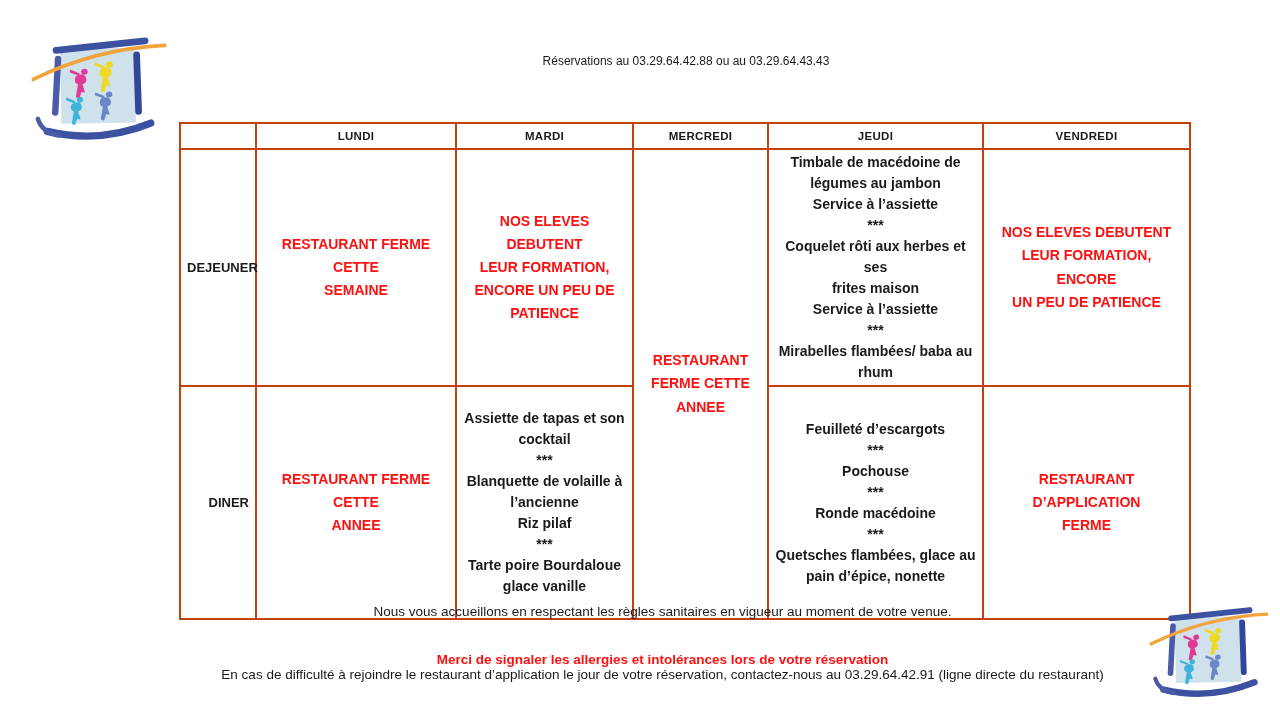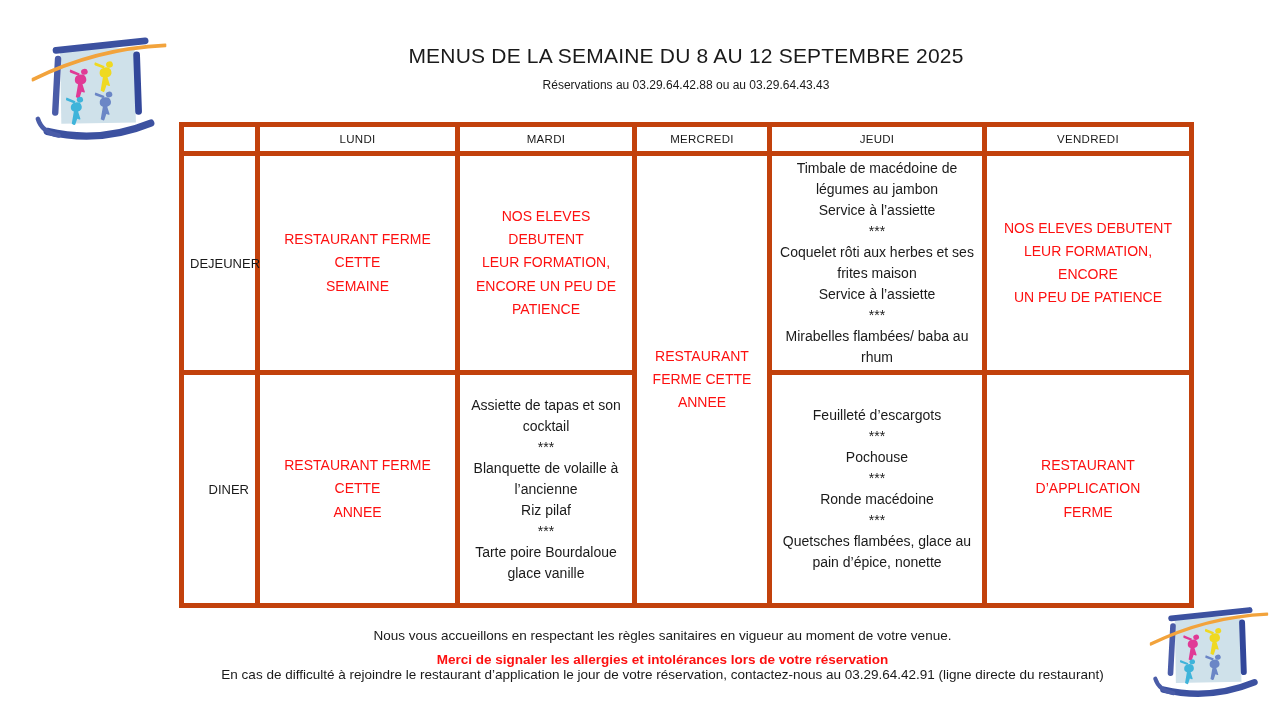--- a/index.html
+++ b/index.html
@@ -8,34 +8,34 @@
     font-family:"Liberation Sans", sans-serif;color:#1a1a1a;overflow:hidden;
   }
   .title-block{position:absolute;left:181px;top:44px;width:1010px;text-align:center;}
   .page-title{font-size:21px;letter-spacing:.2px;}
   .page-subtitle{font-size:12px;margin-top:10px;}
 
   table.menu{
     position:absolute;left:179px;top:122px;width:1010px;
     border-collapse:collapse;table-layout:fixed;
   }
-  .menu th,.menu td{border:5px solid #c2410c;padding:2px 6px;font-weight:normal;}
+  .menu th,.menu td{border:2px solid #c2410c;padding:2px 6px;font-weight:bold;}
   .menu thead th{height:20px;font-size:11.5px;letter-spacing:.3px;text-align:center;}
   .menu .rowlabel{font-size:13px;text-align:right;vertical-align:middle;}
   .menu td{
     font-size:14px;text-align:center;vertical-align:middle;
     white-space:pre-line;line-height:1.5;
   }
   tr.row-dejeuner{height:207px;}
   tr.row-diner{height:233px;}
   .red{color:#fd1010;}
   td.notice{line-height:1.65;}
 
   .footer{position:absolute;left:45px;width:1235px;text-align:center;font-size:13.5px;}
-  .footer-1{top:604px;margin-top:24px;}
+  .footer-1{top:604px;}
   .footer-2{top:652px;font-weight:bold;}
   .footer-3{top:667px;}
 
   .logo-a{position:absolute;left:30px;top:34px;width:138px;height:116px;}
   .logo-b{position:absolute;left:1148px;top:604px;width:122px;height:102px;}
 </style>
 </head>
 <body>
 
 <svg width="0" height="0" style="position:absolute" aria-hidden="true">
@@ -59,21 +59,20 @@
       <use href="#fig" transform="translate(68,58) scale(0.9)" color="#6b86c6"></use>
     </symbol>
   </defs>
 </svg>
 
 <svg class="logo-a" viewBox="0 0 130 112">
   <use href="#asso-logo"></use>
 </svg>
 
 <div class="title-block">
-  <div class="page-title">MENUS DE LA SEMAINE DU 8 AU 12 SEPTEMBRE 2025</div>
   <div class="page-subtitle">Réservations au 03.29.64.42.88 ou au 03.29.64.43.43</div>
 </div>
 
 <table class="menu">
   <colgroup>
     <col style="width:76px">
       <col style="width:200px">
       <col style="width:177px">
     <col style="width:135px">
       <col style="width:215px">

